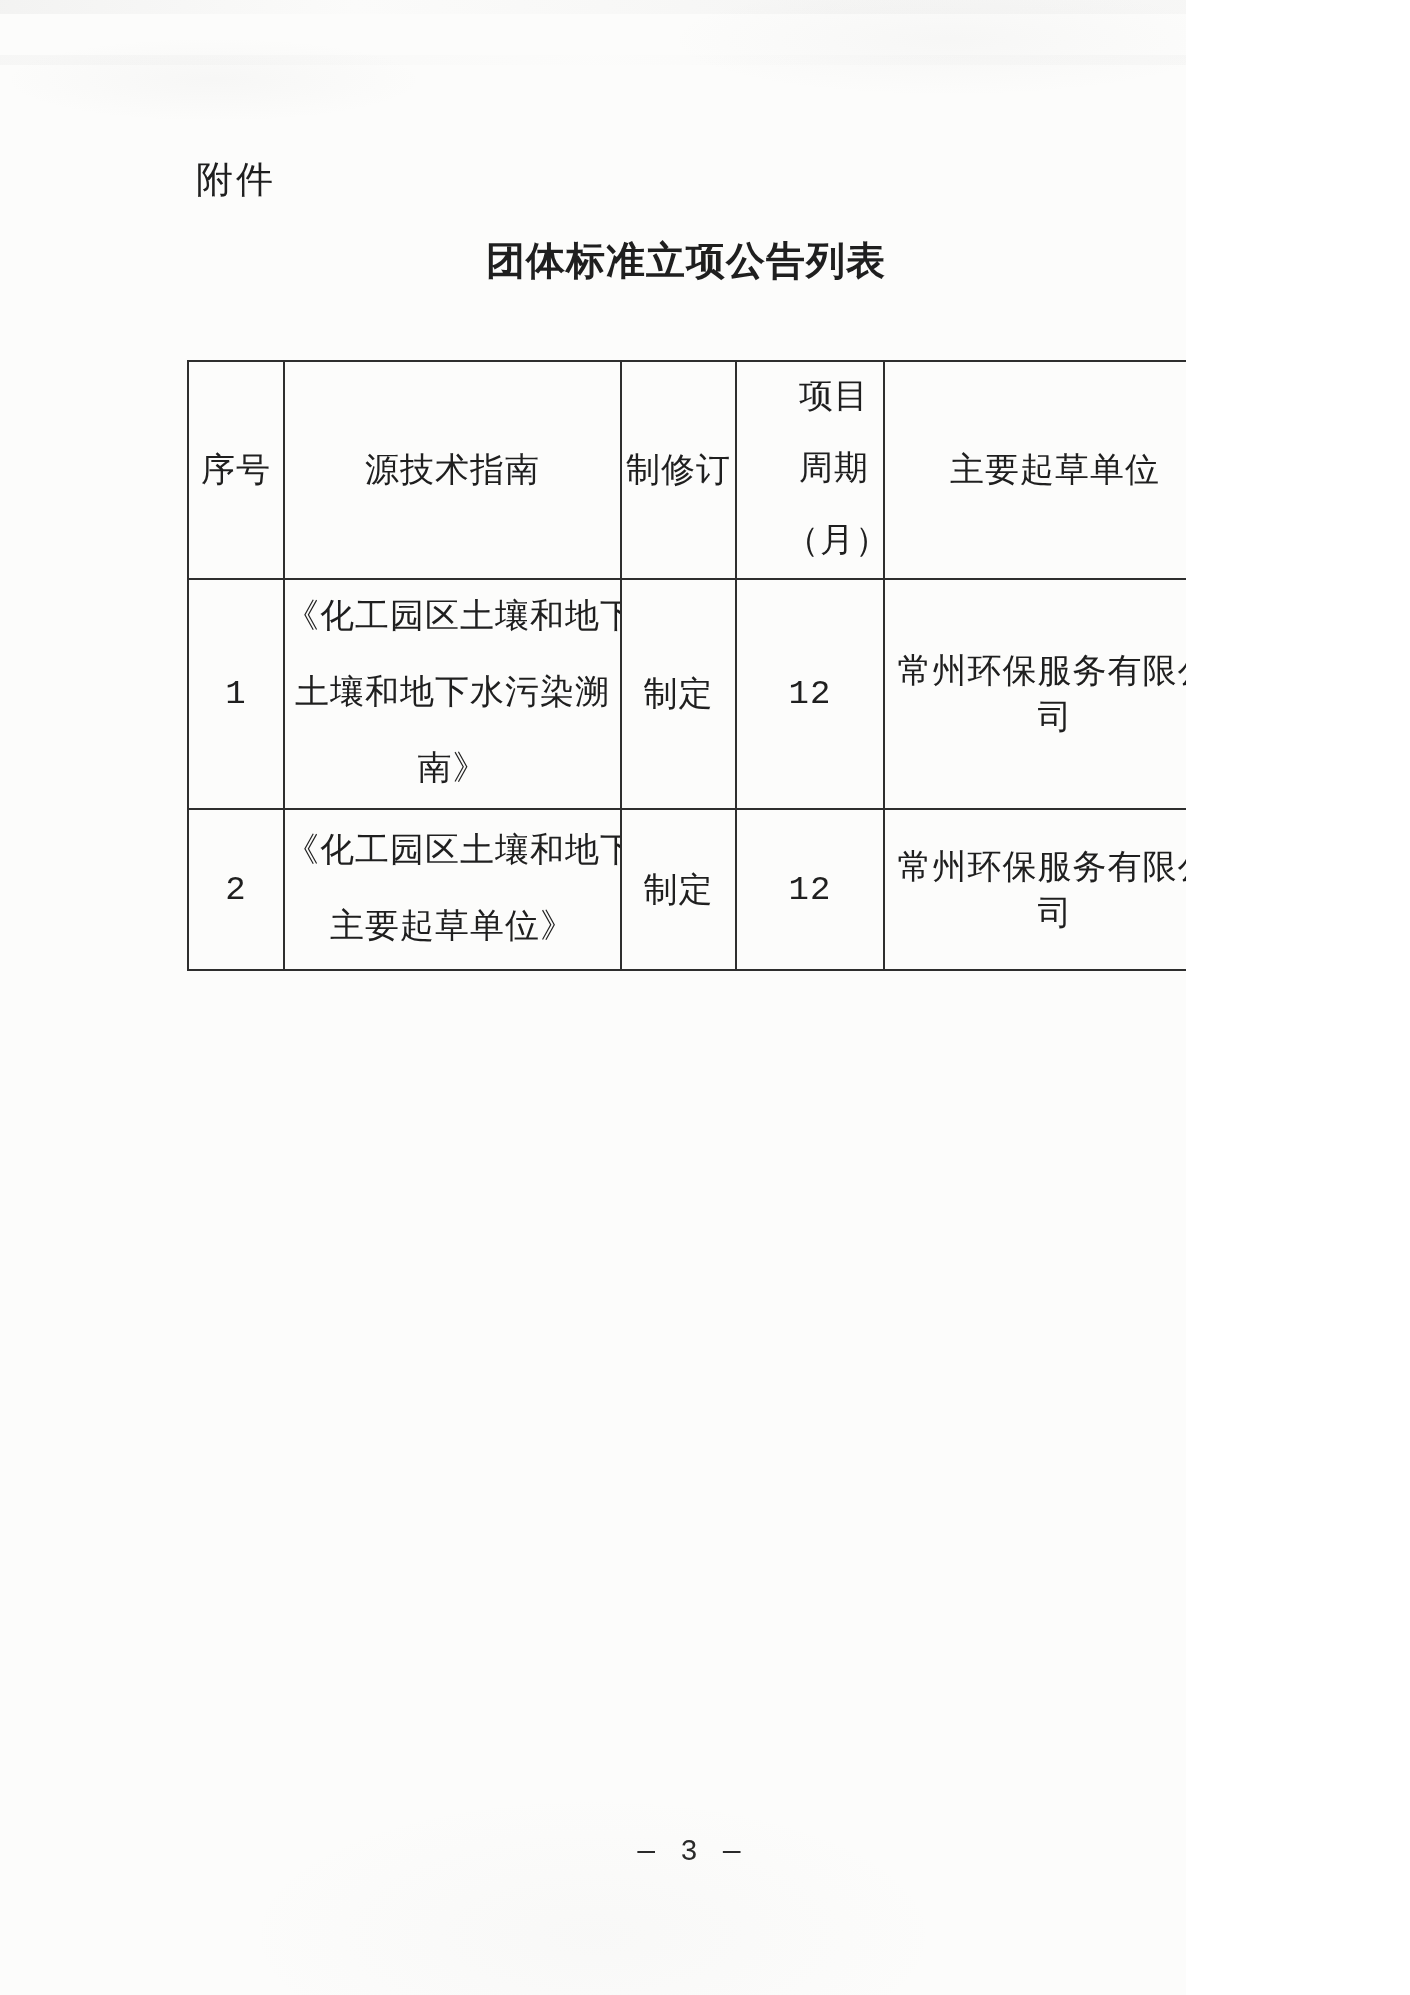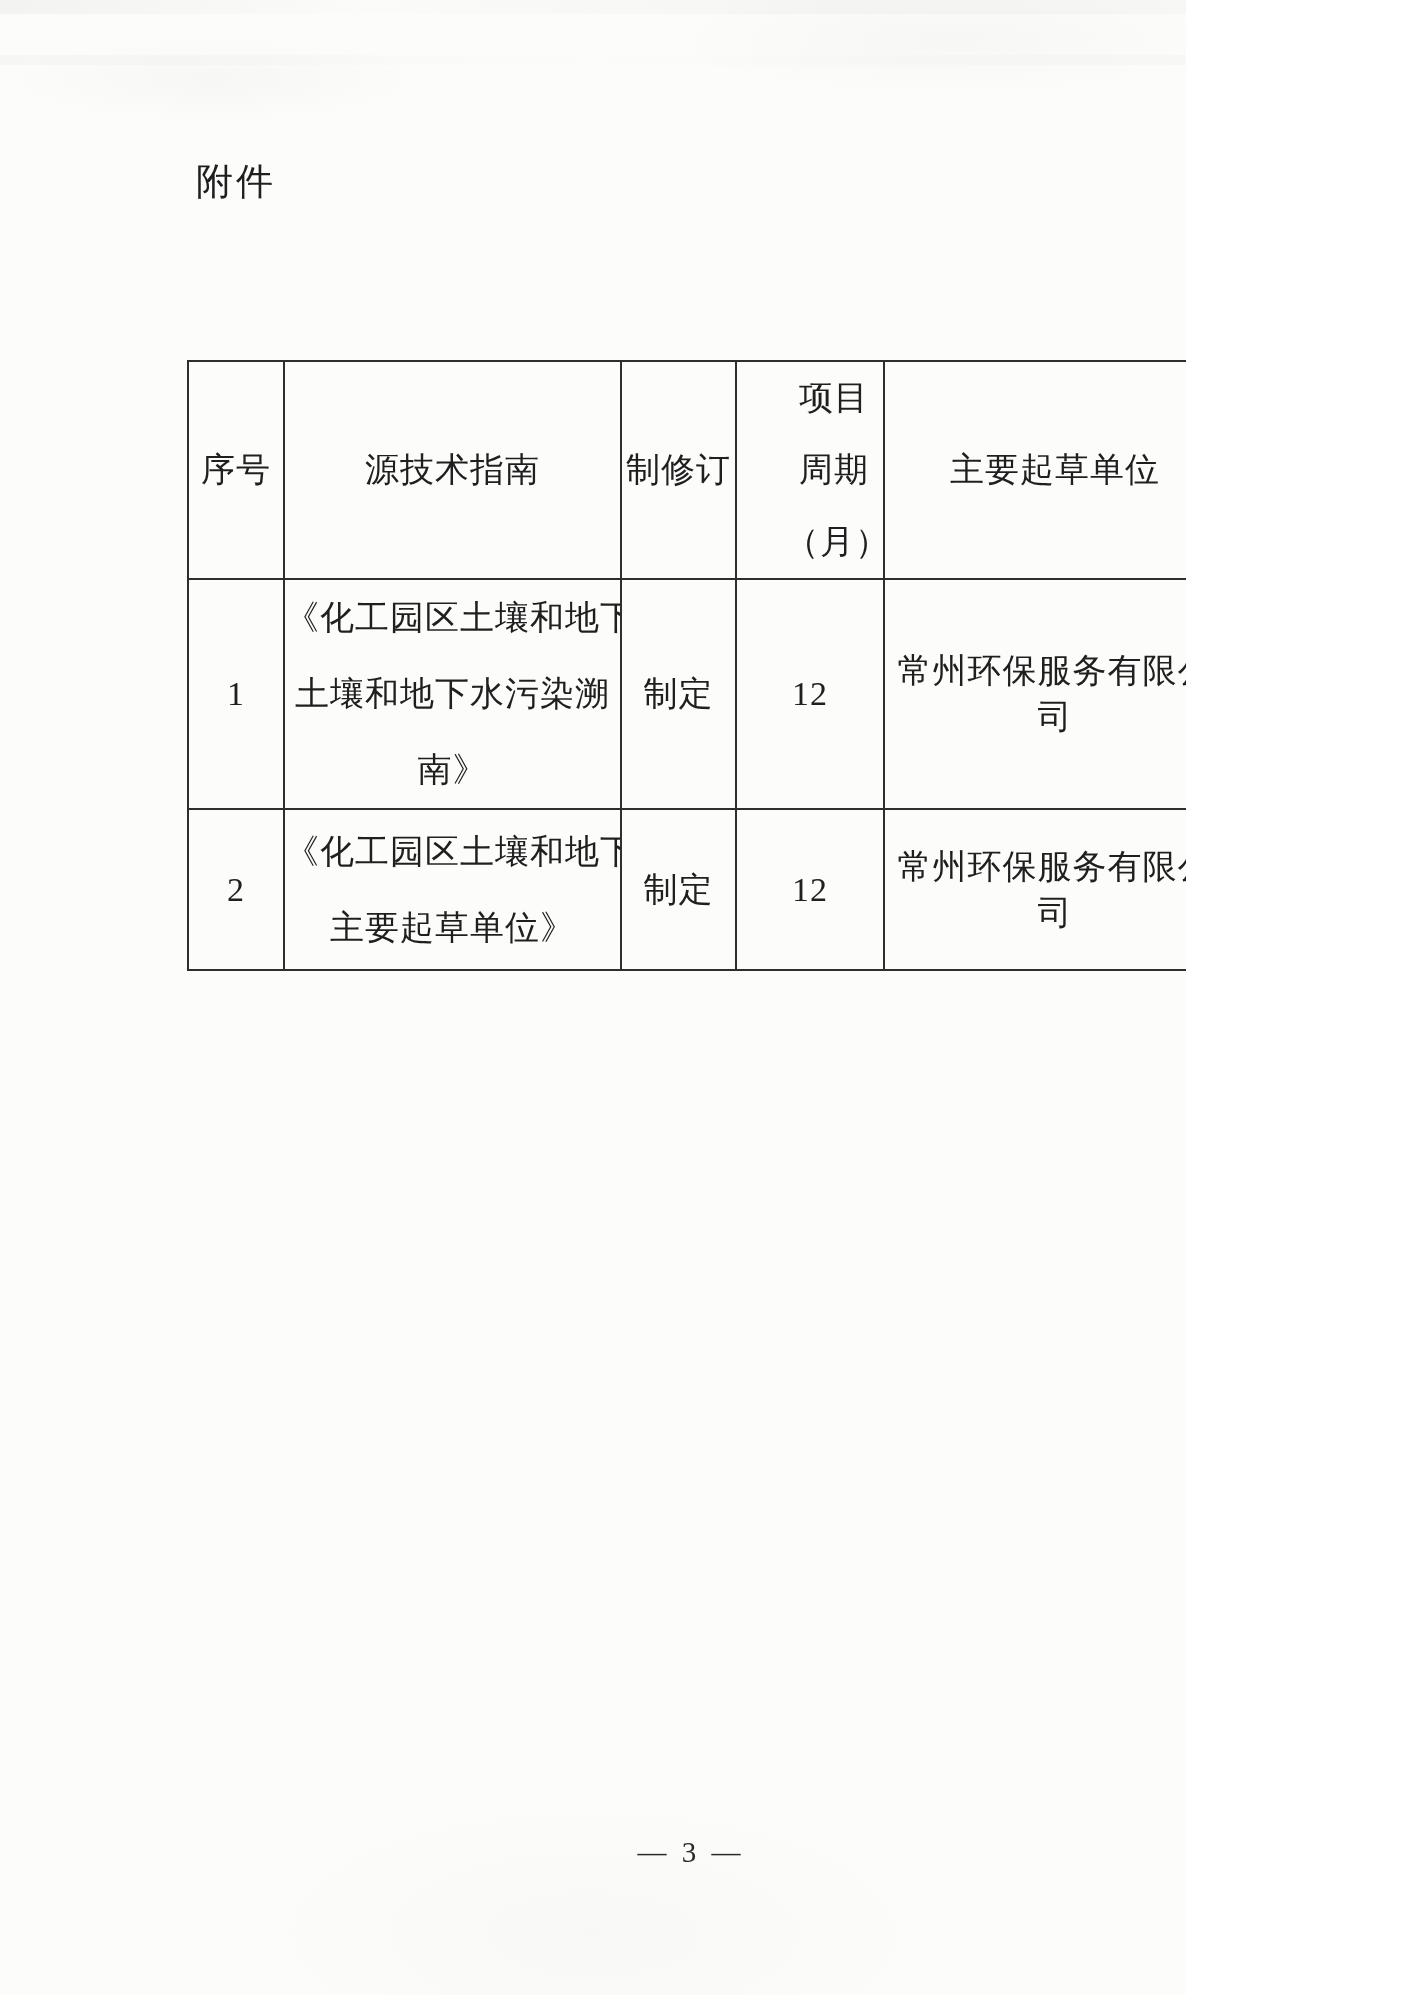--- a/index.html
+++ b/index.html
@@ -5,21 +5,21 @@
   html, body {
     margin: 0;
     padding: 0;
     background: #ffffff;
   }
   .page {
     position: relative;
     width: 1186px;
     height: 1995px;
     background: #fcfcfb;
-    font-family: Liberation Serif, serif;
+    font-family: Liberation Mono, monospace;
     color: #1f1f1f;
     overflow: hidden;
   }
   
   .page::before {
     content: "";
     position: absolute;
     inset: 0;
     pointer-events: none;
     background:
@@ -87,20 +87,21 @@
     white-space: nowrap;
   }
 </style>
 </head>
 <body>
 
 <div class="page">
 
   <div class="attachment">附件</div>
 
+  <div class="title">团体标准立项公告列表</div>
 
   <table class="tbl">
     <colgroup>
       <col style="width:96px">
       <col style="width:337px">
       <col style="width:115px">
       <col style="width:148px">
       <col style="width:342px">
     </colgroup>
     <tbody>

